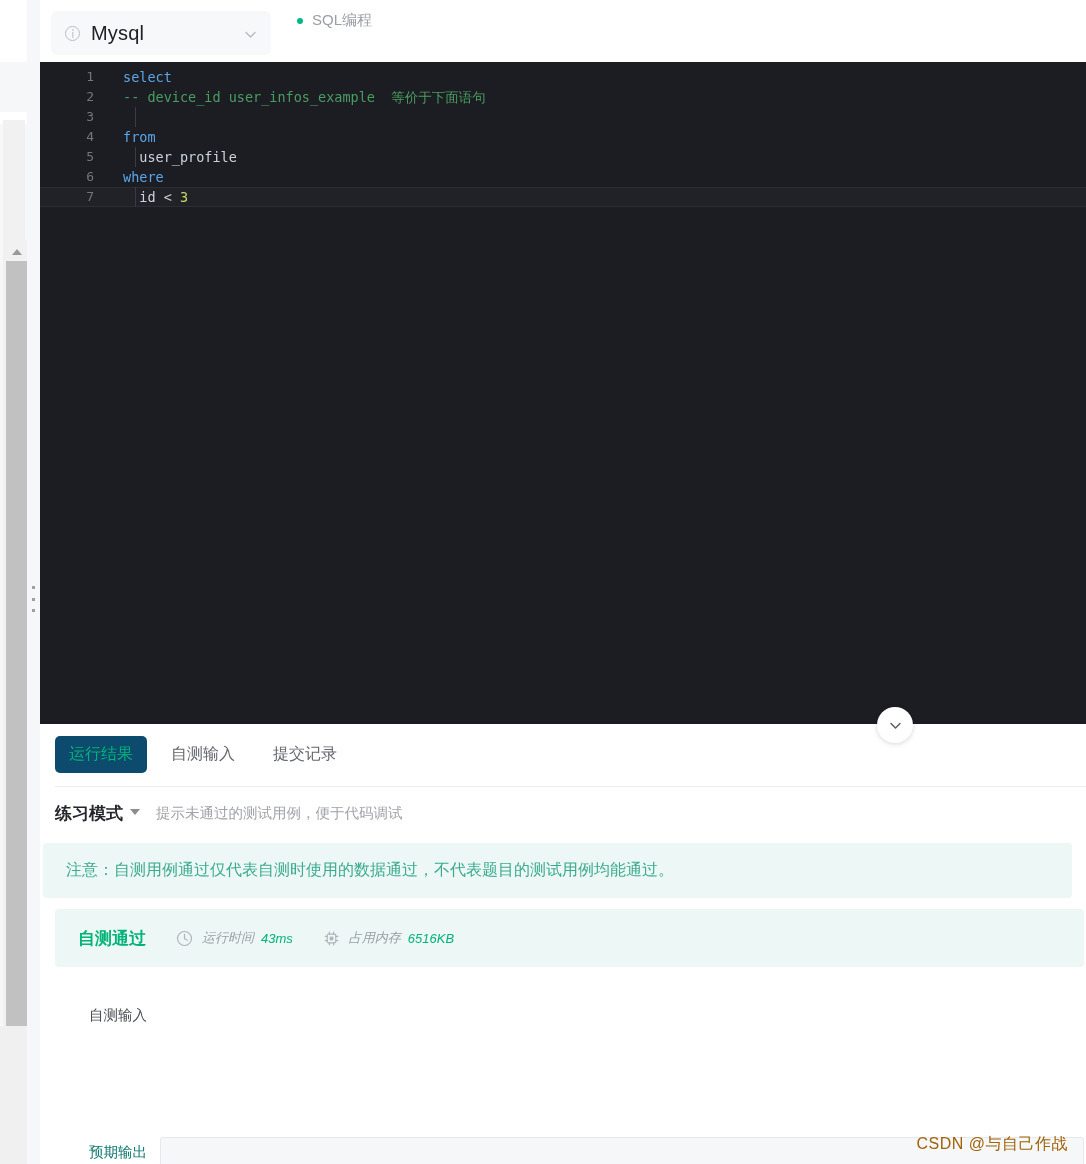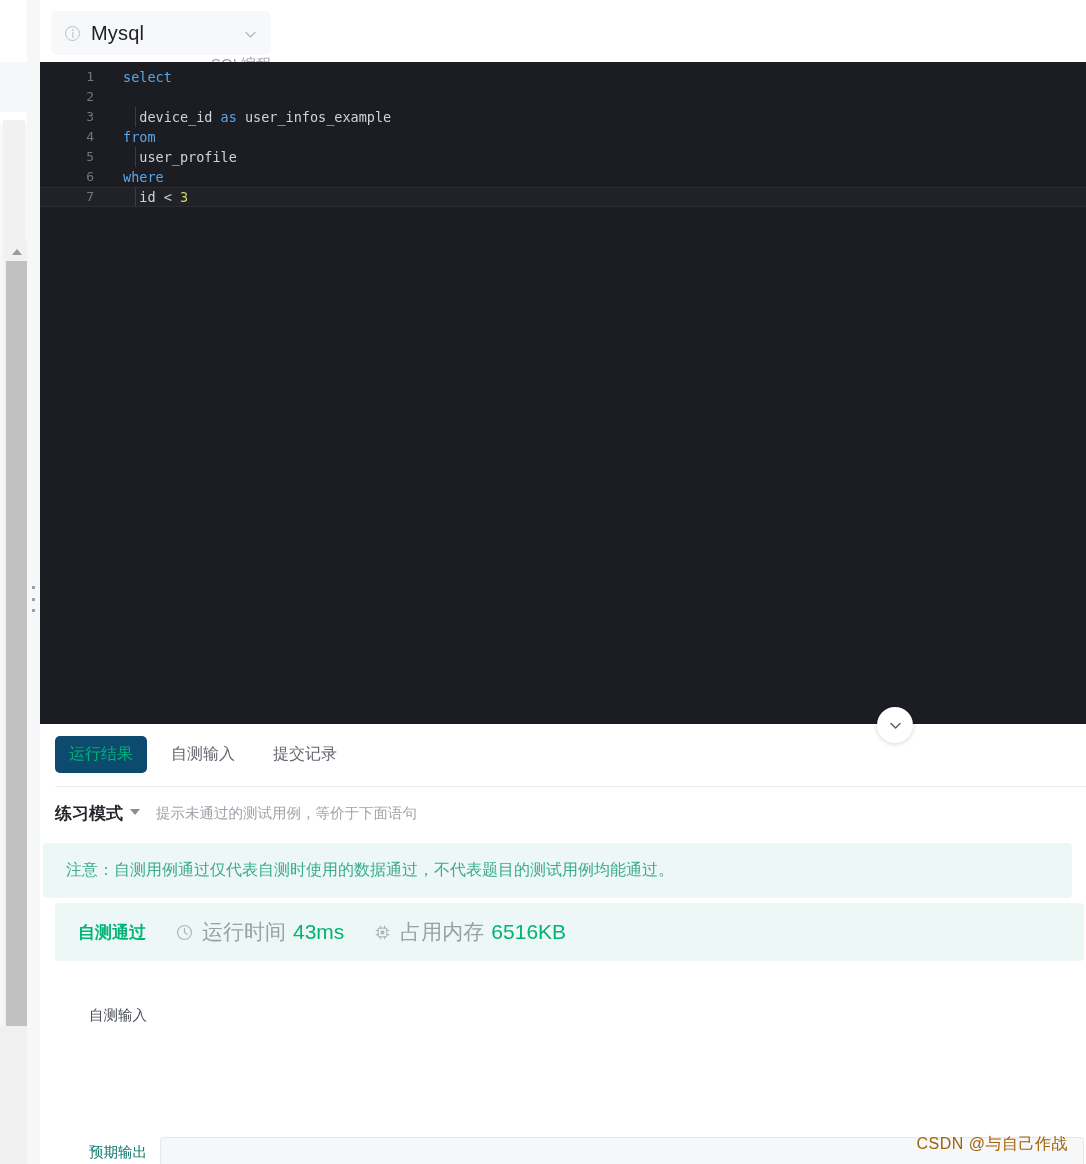--- a/index.html
+++ b/index.html
@@ -49,21 +49,21 @@
     position: absolute; left: 28px; top: 586px; width: 10px; height: 26px;
     display: flex; flex-direction: column; justify-content: space-between; align-items: center;
   }
   .drag-handle i { display: block; width: 3px; height: 3px; background: #9aa0a6; }
 
   
   .topbar {
     position: absolute; left: 40px; top: 0; width: 1046px; height: 62px;
     background: #ffffff;
   }
-  .topbar-inner { position: absolute; left: 11px; top: 11px; display: flex; align-items: flex-end; flex-direction: column; }
+  .topbar-inner { position: absolute; left: 11px; top: 11px; display: flex; align-items: flex-start; }
   .db-select {
     width: 220px; height: 44px; background: #f7f8fa; border-radius: 6px;
     display: flex; align-items: center; padding: 0 14px; position: relative; cursor: pointer;
   }
   .info-icon {
     width: 15px; height: 15px; border: 1.3px solid #b9bdc4; border-radius: 50%;
     position: relative; flex: 0 0 auto; margin-right: 11px;
   }
   .info-icon::before {
     content: ""; position: absolute; left: 50%; top: 2.5px; transform: translateX(-50%);
@@ -135,25 +135,25 @@
   }
   .mode-desc { font-size: 14.5px; color: #9fa2a9; margin-left: 16px; }
 
   .notice {
     position: absolute; left: 3px; top: 119px; width: 1029px; height: 55px;
     background: #edf7f5; border-radius: 4px; display: flex; align-items: center;
   }
   .notice-text { font-size: 16px; color: #3aab8f; padding-left: 23px; }
 
   .result-bar {
-    position: absolute; left: 15px; top: 179px; width: 1029px; height: 58px;
+    position: absolute; left: 15px; top: 185px; width: 1029px; height: 58px;
     background: #edf7f5; border-radius: 4px; display: flex; align-items: center; padding-left: 23px;
   }
   .result-status { font-size: 17px; color: #00b377; font-weight: bold; }
-  .metric { display: flex; align-items: center; margin-left: 30px; font-size: 21px; color: #9aa0a6; }
+  .metric { display: flex; align-items: center; margin-left: 30px; font-size: 13px; color: #9aa0a6; font-style: italic; }
   .metric .mval { color: #00b377; margin-left: 7px; }
   .metric .micon { margin-right: 9px; display: flex; align-items: center; }
 
   .io-row { position: absolute; left: 15px; top: 271px; width: 1029px; display: flex; }
   .io-label {
     width: 105px; text-align: right; padding-right: 13px; padding-top: 11px;
     font-size: 14.5px; color: #4a4d55; flex: 0 0 auto;
   }
   .io-box {
     flex: 1 1 auto; background: #f6f7f9; border-radius: 3px; padding: 10px 16px;
@@ -210,22 +210,22 @@
       <div class="lang-tag">
         <span class="dot-green"></span>
         <span>SQL编程</span>
       </div>
     </div>
   </div>
 
   <div class="editor">
     <div class="code-area" id="code-area">
         <div class="cline"><span class="ln">1</span><span class="ctext"><span class="kw">select</span></span></div>
-        <div class="cline"><span class="ln">2</span></div>
-        <div class="cline"><span class="ln">3</span><span class="indent-guide"></span><span class="ctext"><span class="id">  device_id </span><span class="kw">as</span><span class="id"> user_infos_example</span></span></div>
+        <div class="cline"><span class="ln">2</span><span class="ctext"><span class="cm">-- device_id user_infos_example  等价于下面语句</span></span></div>
+        <div class="cline"><span class="ln">3</span><span class="indent-guide"></span></div>
         <div class="cline"><span class="ln">4</span><span class="ctext"><span class="kw">from</span></span></div>
         <div class="cline"><span class="ln">5</span><span class="indent-guide"></span><span class="ctext"><span class="id">  user_profile</span></span></div>
         <div class="cline"><span class="ln">6</span><span class="ctext"><span class="kw">where</span></span></div>
         <div class="cline active"><span class="ln">7</span><span class="indent-guide"></span><span class="ctext"><span class="id">  id &lt; </span><span class="num">3</span></span></div>
       </div>
   </div>
 
   <div class="collapse-btn">
     <svg width="15" height="15" viewBox="0 0 15 15">
         <path d="M3 5.5 L7.5 10 L12 5.5" fill="none" stroke="#5c6066" stroke-width="1.5" stroke-linecap="round" stroke-linejoin="round"></path>
@@ -237,21 +237,21 @@
     <div class="tabs" id="tabs">
         <div class="tab active">运行结果</div>
         <div class="tab">自测输入</div>
         <div class="tab">提交记录</div>
       </div>
     <div class="tabs-divider"></div>
 
     <div class="mode-row">
       <span class="mode-title">练习模式</span>
       <span class="mode-caret"></span>
-      <span class="mode-desc">提示未通过的测试用例，等价于下面语句</span>
+      <span class="mode-desc">提示未通过的测试用例，便于代码调试</span>
     </div>
 
     <div class="notice">
       <span class="notice-text">注意：自测用例通过仅代表自测时使用的数据通过，不代表题目的测试用例均能通过。</span>
     </div>
 
     <div class="result-bar">
       <span class="result-status">自测通过</span>
       <span class="metric">
         <span class="micon">

